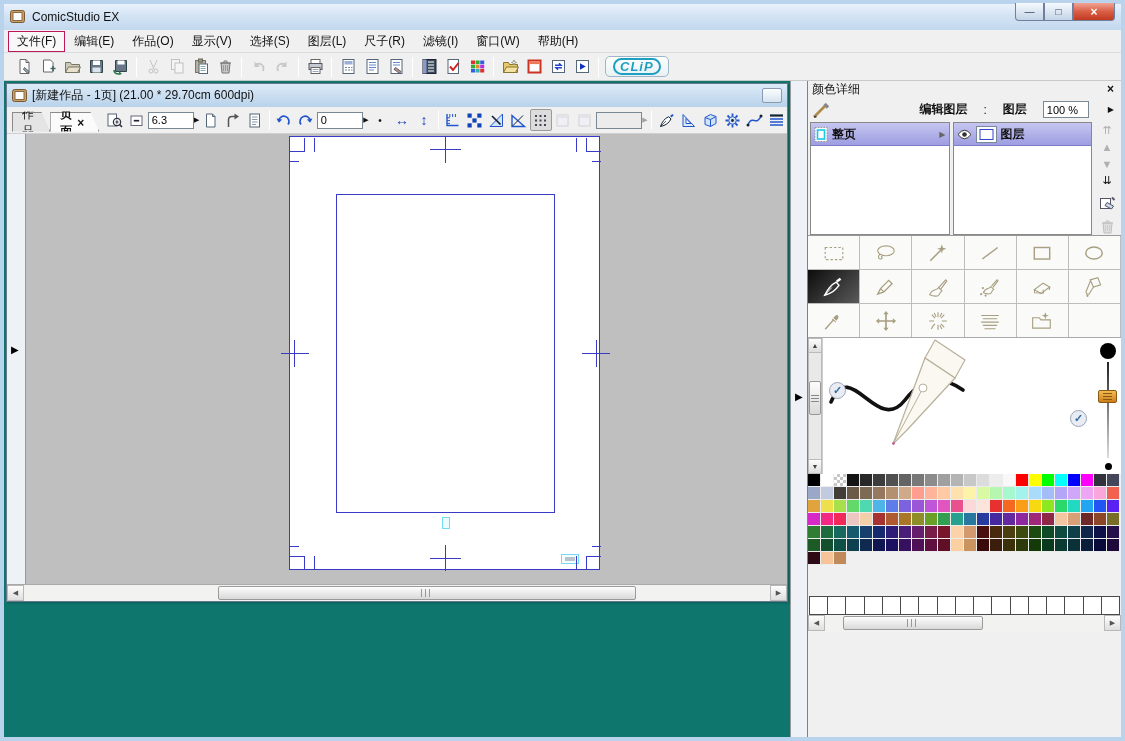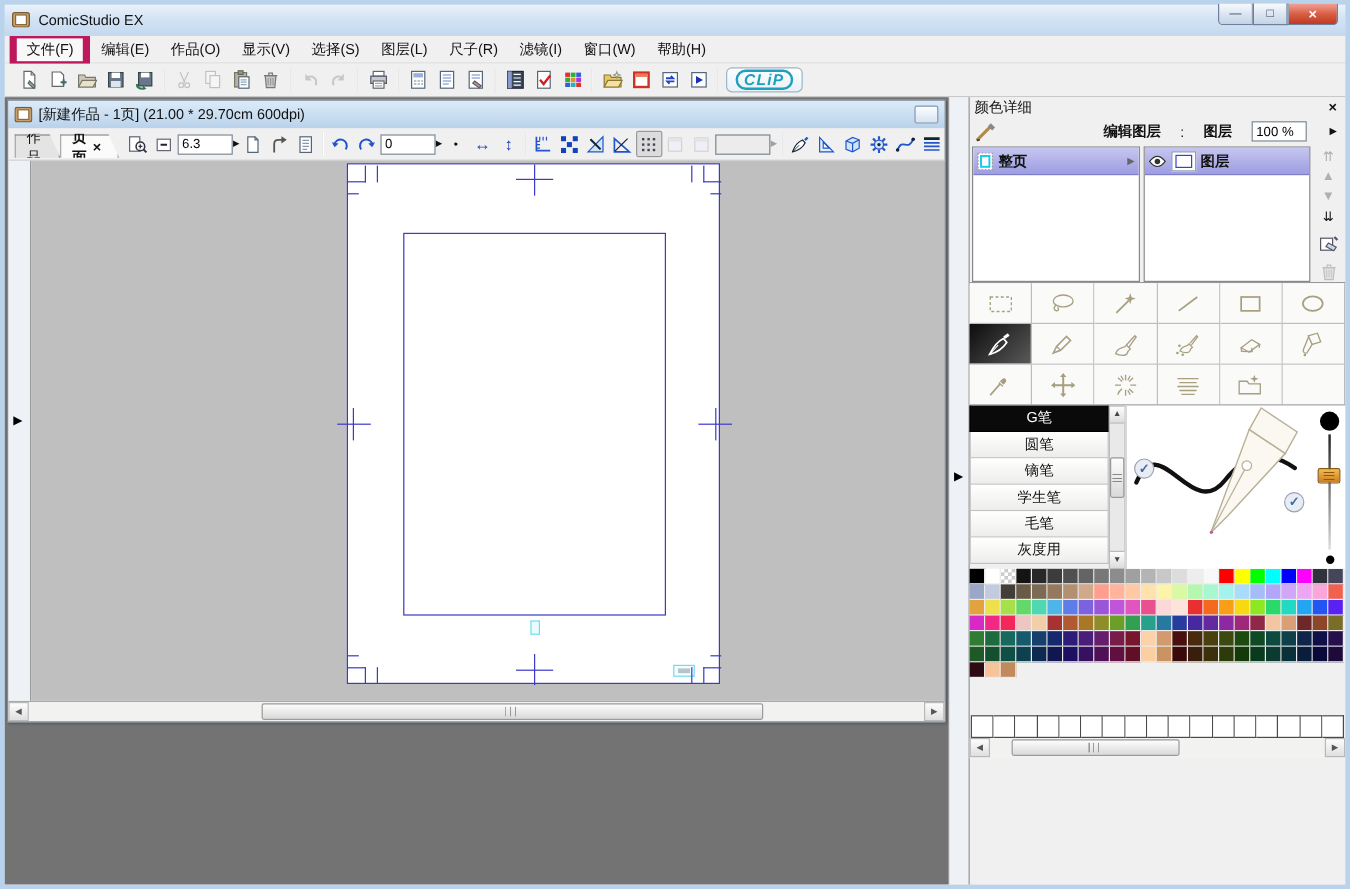--- a/index.html
+++ b/index.html
@@ -14,35 +14,35 @@
 .title { font-size:12px; color:#111; }
 .winbtns { position:absolute; top:-1px; right:6px; display:flex; }
 .wbtn { width:29px; height:18px; border:1px solid #70809a; border-top:none; display:flex; align-items:center; justify-content:center;
   font-size:10px; color:#33445a; background:linear-gradient(#f7fafd,#dce6f2 50%,#c4d4e6); cursor:pointer; }
 .wbtn.min { border-radius:0 0 0 4px; }
 .wbtn.close { width:42px; border-radius:0 0 4px 0; background:linear-gradient(#f0a austin,#e98); background:linear-gradient(#f2a396,#d95f45 50%,#c03a22); color:#fff; font-weight:bold; font-size:12px; }
 
 
 .menubar { height:23px; flex:0 0 23px; background:#f0f0f0; border-bottom:1px solid #dcdcdc; display:flex; align-items:center; padding-left:4px; }
 .menu-item { padding:2px 9px; cursor:default; }
-.menu-item.focus { border:6px solid #be185d; background:#f8f8f8; padding:1px 8px; }
+.menu-item.focus { border:1px solid #be185d; background:#f8f8f8; padding:1px 8px; }
 
 
 .toolbar { height:28px; flex:0 0 28px; background:#f0f0f0; border-bottom:1px solid #c9c9c9; display:flex; align-items:center; padding-left:8px; }
 .tbtn { width:24px; height:23px; display:inline-flex; align-items:center; justify-content:center; cursor:pointer; }
 .tbtn.dis { opacity:.38; }
 .tsep { width:1px; height:20px; background:#b6b6b6; border-right:1px solid #fff; margin:0 4px; }
 .clipbtn { height:21px; margin-left:2px; padding:1px 7px; border:1px solid #9fb6c6; border-radius:5px;
   background:linear-gradient(#fdfefe,#e8f2f6); display:inline-flex; align-items:center; cursor:pointer; }
 .clipbtn span { font-weight:bold; font-style:italic; font-size:13px; color:#1e9fc0; letter-spacing:1px;
   border:2px solid #1e9fc0; border-radius:9px; padding:0 5px; line-height:13px; }
 
 
 .content { flex:1; display:flex; min-height:0; }
-.mdi { flex:1; position:relative; background:#737373; }
+.mdi { flex:1; position:relative; background:#0f766e; }
 
 
 .docwin { position:absolute; left:2px; top:2px; right:2px; height:519px; background:#f0f0f0;
   border:1px solid #68788c; display:flex; flex-direction:column; box-shadow:1px 1px 2px rgba(0,0,0,.25); }
 .doc-titlebar { height:23px; flex:0 0 23px; background:linear-gradient(#dcebf8,#b9d2ea); display:flex; align-items:center; padding:0 5px; }
 .doc-icon { width:15px; height:13px; margin-right:5px; display:inline-flex; }
 .doc-title { flex:1; font-size:12px; }
 .doc-minbtn { width:20px; height:15px; border:1px solid #8a9ab0; border-radius:2px; background:linear-gradient(#fbfdfe,#d7e3f0); cursor:pointer; }
 .doc-toolbar { height:27px; flex:0 0 27px; background:#f0f0f0; border-bottom:1px solid #cfcfcf; display:flex; align-items:center; padding-left:5px; }
 .dtab { height:20px; margin-top:3px; padding:2px 14px 0 9px; background:#e4e4e4; border:1px solid #8a8a8a; border-bottom:none;
@@ -772,28 +772,20 @@
           <div class="gcell">
             <svg width="30" height="22" viewBox="0 0 22 20">
               <path d="M2.5 16.5V7h6l1.5 2h8.5v7.5z" fill="none" stroke="#a89f80"></path>
               <path d="M14 2l.8 2.4 2.4.8-2.4.8-.8 2.4-.8-2.4-2.4-.8 2.4-.8z" fill="#a89f80"></path>
             </svg>
           </div>
           <div class="gcell"></div>
         </div>
 
       <div class="p-pens">
-        <div class="pen-list" id="penlist">
-            <div class="pen-item sel">G笔</div>
-            <div class="pen-item">圆笔</div>
-            <div class="pen-item">镝笔</div>
-            <div class="pen-item">学生笔</div>
-            <div class="pen-item">毛笔</div>
-            <div class="pen-item">灰度用</div>
-          </div>
         <div class="pen-scroll">
           <span class="pscb">▲</span>
           <div class="psthumb">
               <i></i>
             </div>
           <span class="pscb bottom">▼</span>
         </div>
         <div class="pen-preview">
           <svg width="146" height="135" viewBox="0 0 146 135">
             <path d="M8 64 C28 18 54 98 82 62 C100 39 120 38 140 52" stroke="#111" fill="none" stroke-width="3.6" stroke-linecap="round"></path>

